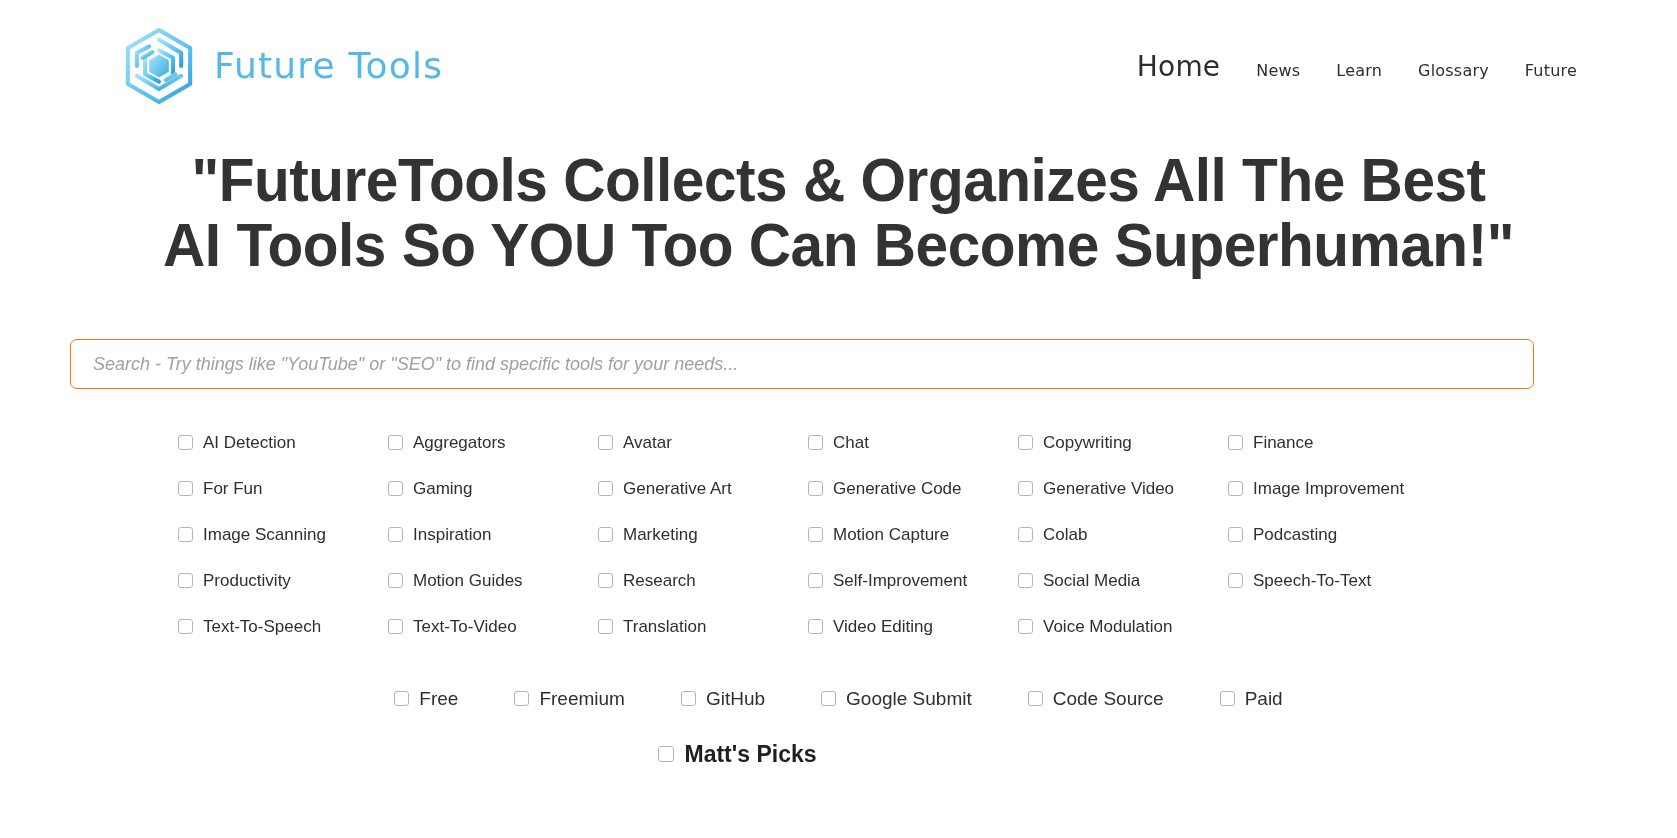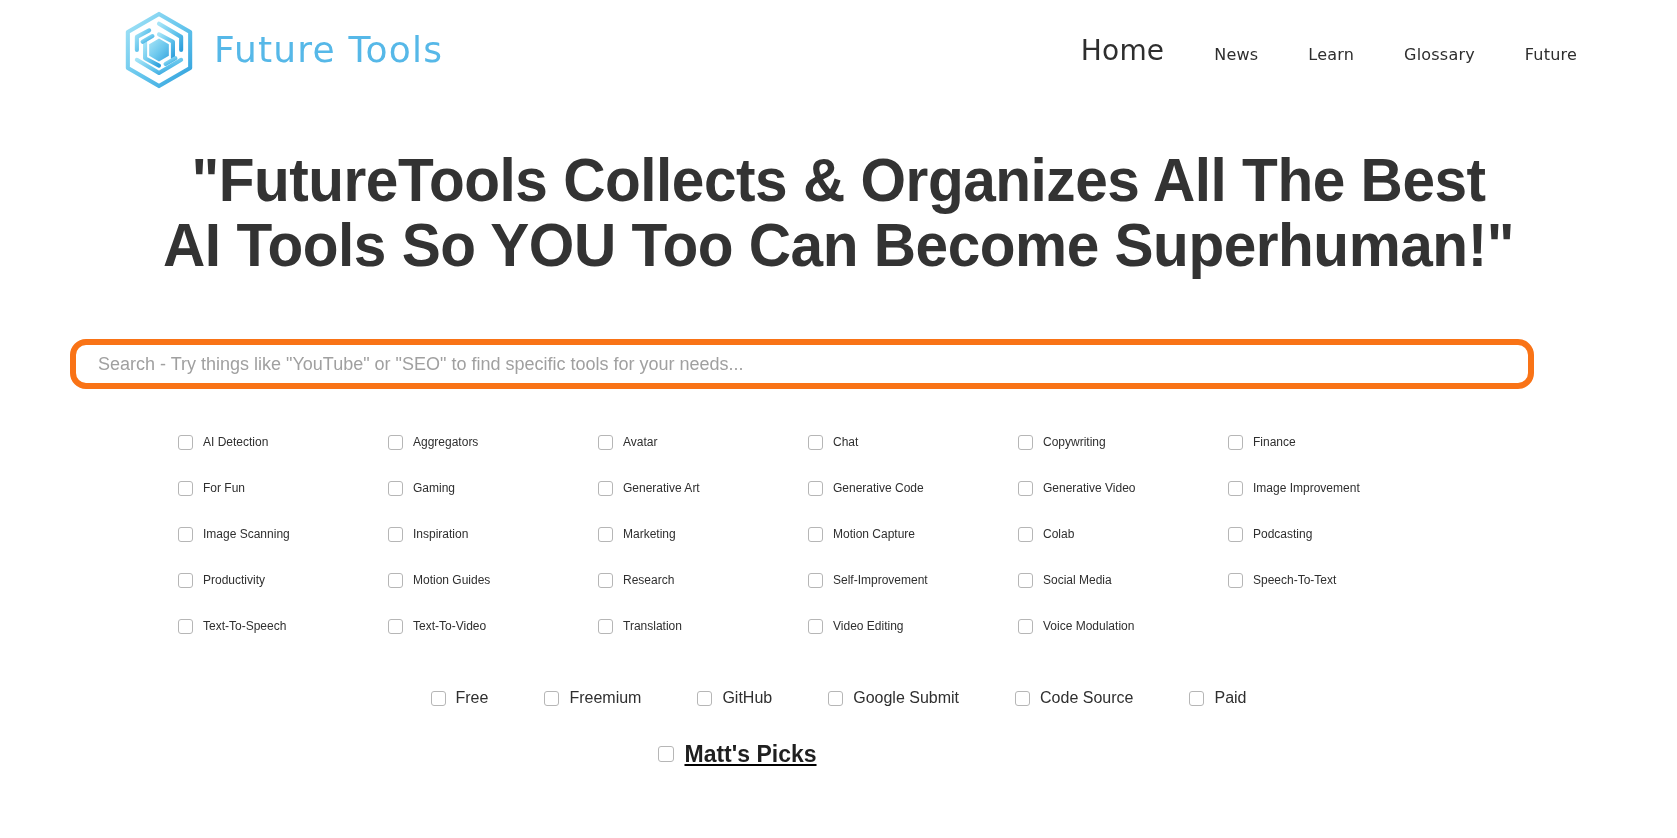--- a/index.html
+++ b/index.html
@@ -15,21 +15,21 @@
   .page {
     position: relative;
     width: 1677px;
     height: 838px;
     background: #fff;
   }
 
   
   .site-header {
     position: absolute;
-    top: 0; left: 0;
+    top: 16px; left: 0;
     width: 1677px;
     height: 100px;
     display: flex;
     align-items: center;
     justify-content: space-between;
     padding: 0 82px 0 118px;
   }
 
   .brand {
     display: flex;
@@ -51,21 +51,21 @@
     color: #56b8e8;
     font-family: "DejaVu Sans", sans-serif;
     font-weight: 400;
     white-space: nowrap;
     line-height: 1;
   }
 
   .main-nav {
     display: flex;
     align-items: baseline;
-    gap: 14px;
+    gap: 0px;
   }
 
   .nav-link {
     color: #2e2e2e;
     font-size: 16px;
     font-weight: 400;
     text-decoration: none;
     padding: 0 18px;
     white-space: nowrap;
     letter-spacing: 0.2px;
@@ -101,28 +101,29 @@
     position: absolute;
     top: 339px;
     left: 70px;
     width: 1464px;
     height: 50px;
   }
 
   .search-input {
     width: 100%;
     height: 100%;
-    border: 6px solid #f97316;
-    border-radius: 16px;
+    border: 1px solid #f97316;
+    border-radius: 7px;
     background: #fff;
     padding: 0 22px;
     font-size: 18px;
     font-family: "Liberation Sans", sans-serif;
     color: #333;
     outline: none;
+    font-style: italic;
   }
   .search-input::placeholder { color: #a0a0a0; }
 
   
   .filters {
     position: absolute;
     top: 430px;
     left: 0;
     width: 1677px;
     padding: 0 170px 0 178px;
@@ -147,51 +148,50 @@
     width: 15px;
     height: 15px;
     border: 1.4px solid #b6b6b6;
     border-radius: 3px;
     background: #fff;
     flex: 0 0 auto;
     display: block;
   }
 
   .chk-label {
-    font-size: 12px;
+    font-size: 17px;
     color: #2f2f2f;
     font-family: "Liberation Sans", sans-serif;
     white-space: nowrap;
     line-height: 1;
   }
 
   
   .pricing-row {
     position: absolute;
     top: 686px;
     left: 0;
     width: 1677px;
     display: flex;
     justify-content: center;
     align-items: center;
     gap: 0;
   }
   .pricing-row .chk { margin: 0 28px; }
-  .pricing-row .chk-label { font-size: 16px; text-align: right; }
+  .pricing-row .chk-label { font-size: 19px; text-align: right; }
 
   
   .picks-row {
     position: absolute;
     top: 742px;
     left: 0;
     width: 1475px;
     display: flex;
     justify-content: center;
     align-items: center;
-    text-decoration: underline;
   }
   .picks-row .chk-box {
     width: 16px; height: 16px;
   }
   .picks-row .chk-label {
     font-size: 23px;
     font-weight: 700;
     color: #1f1f1f;
   }
 </style>

